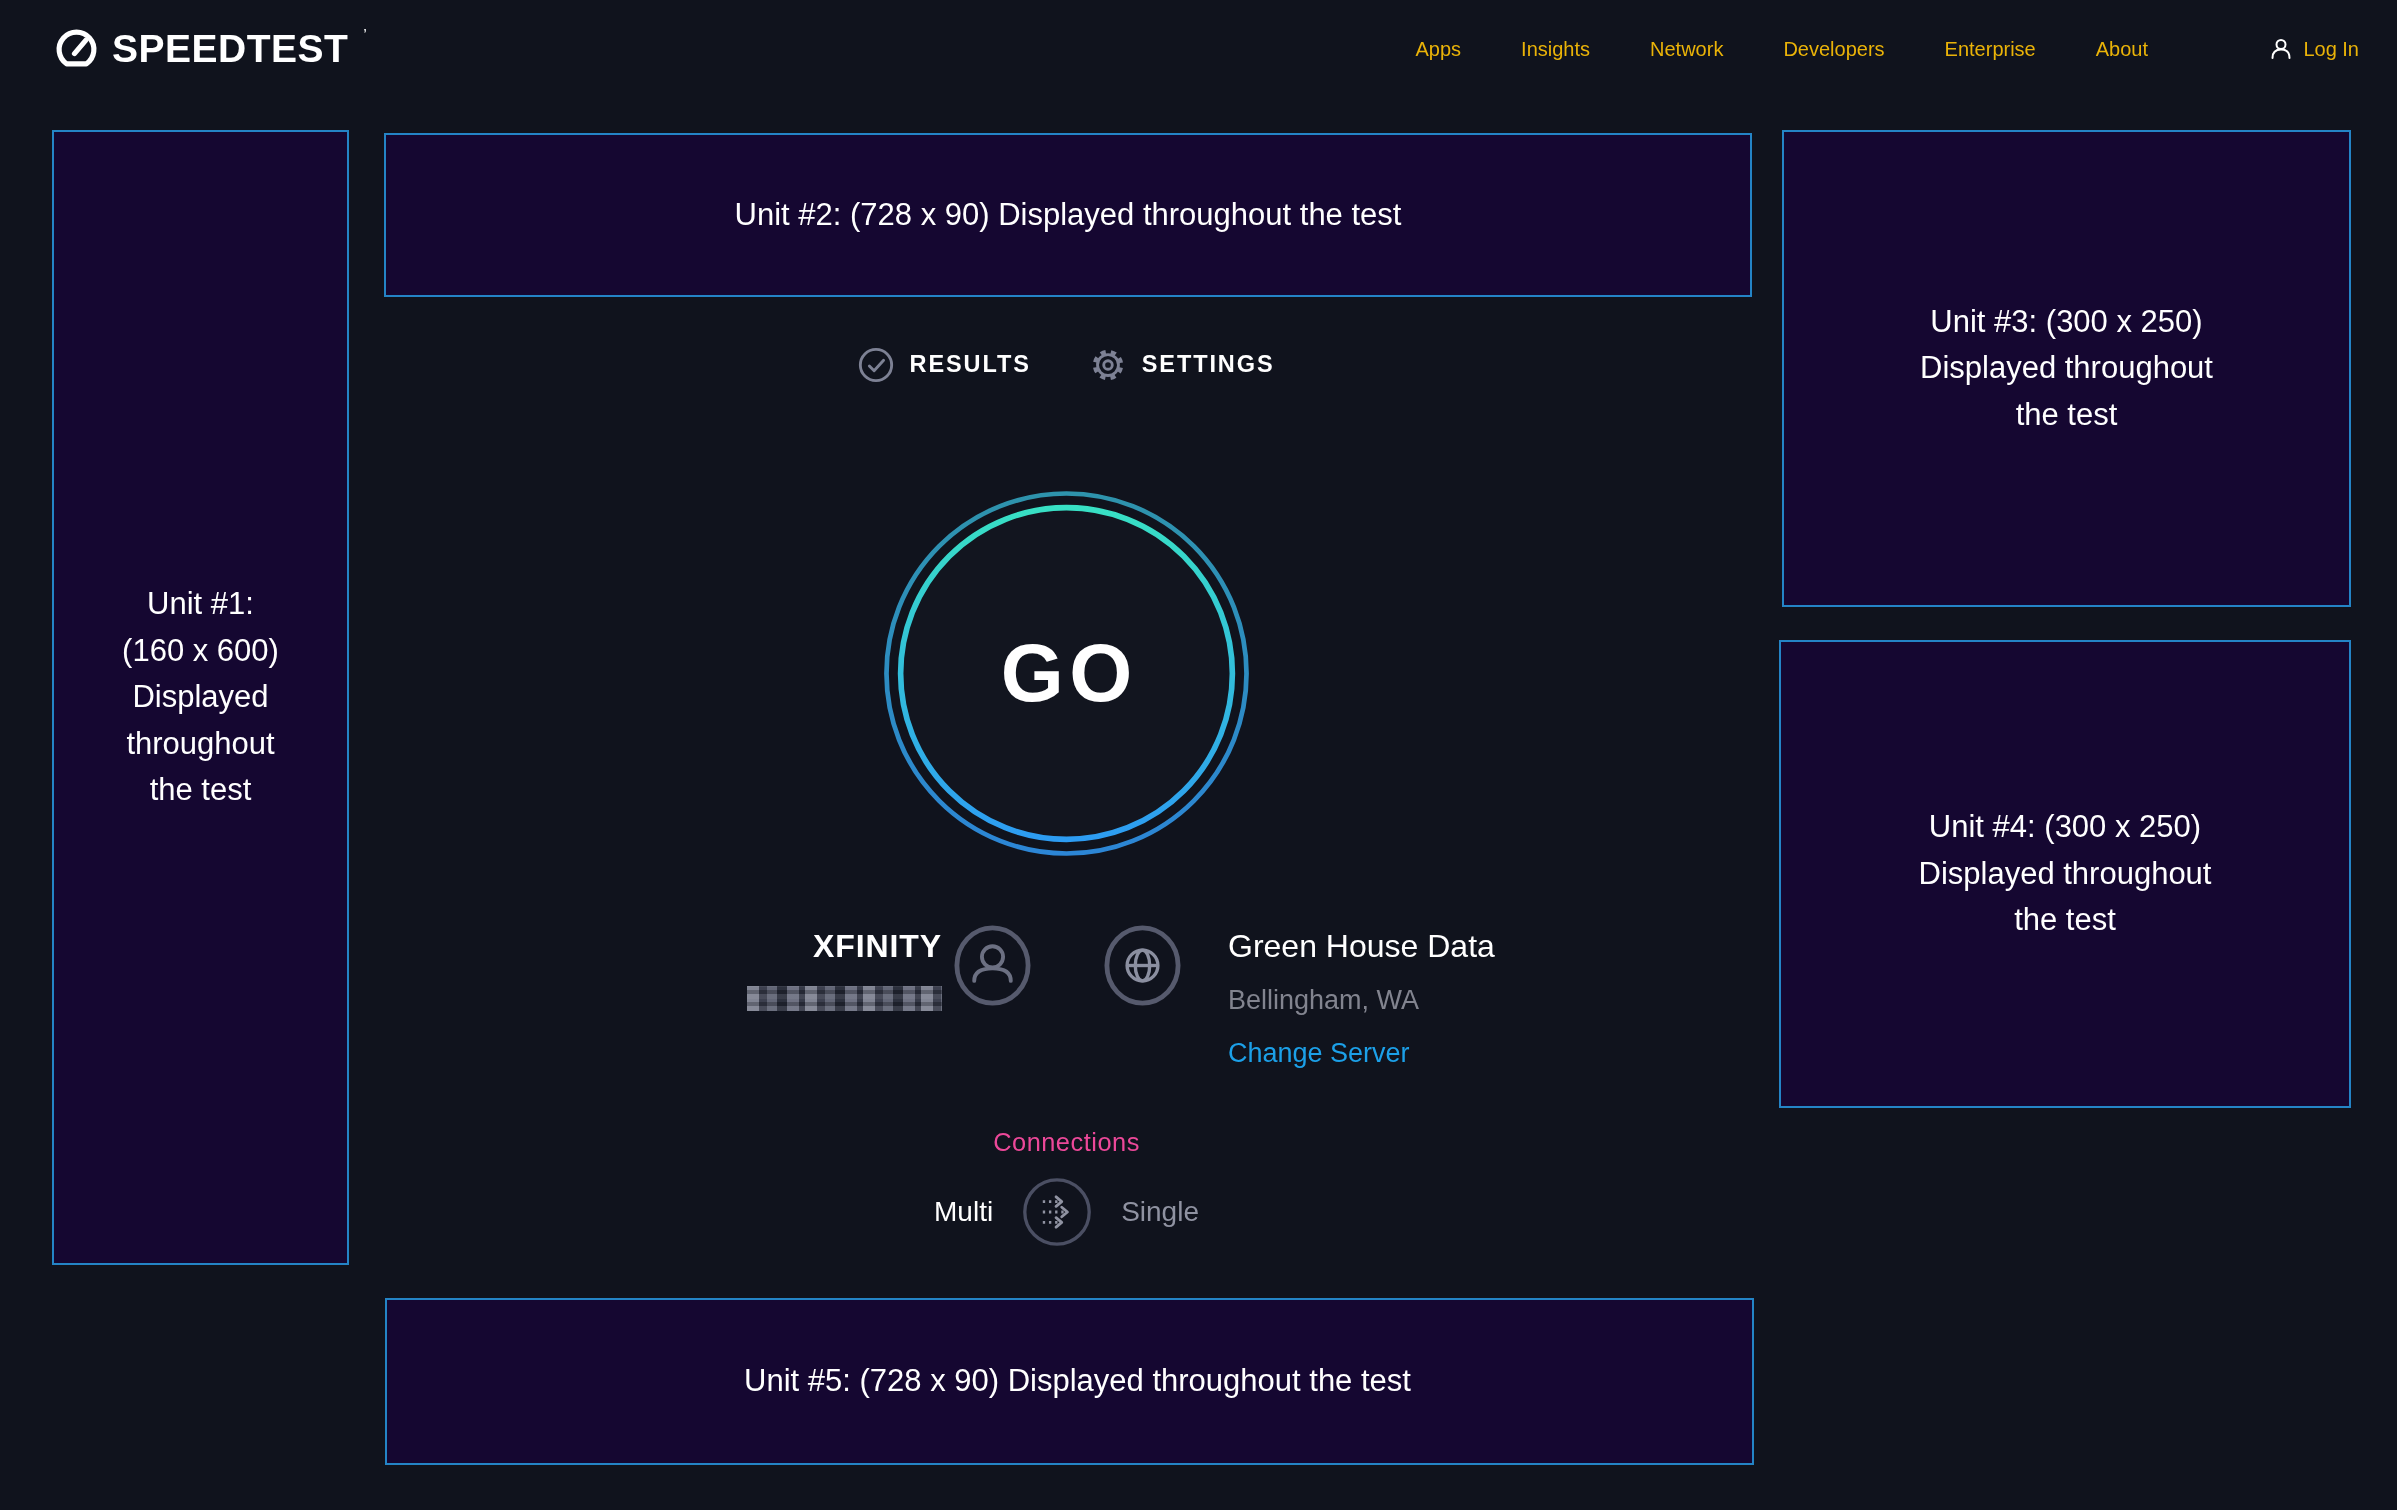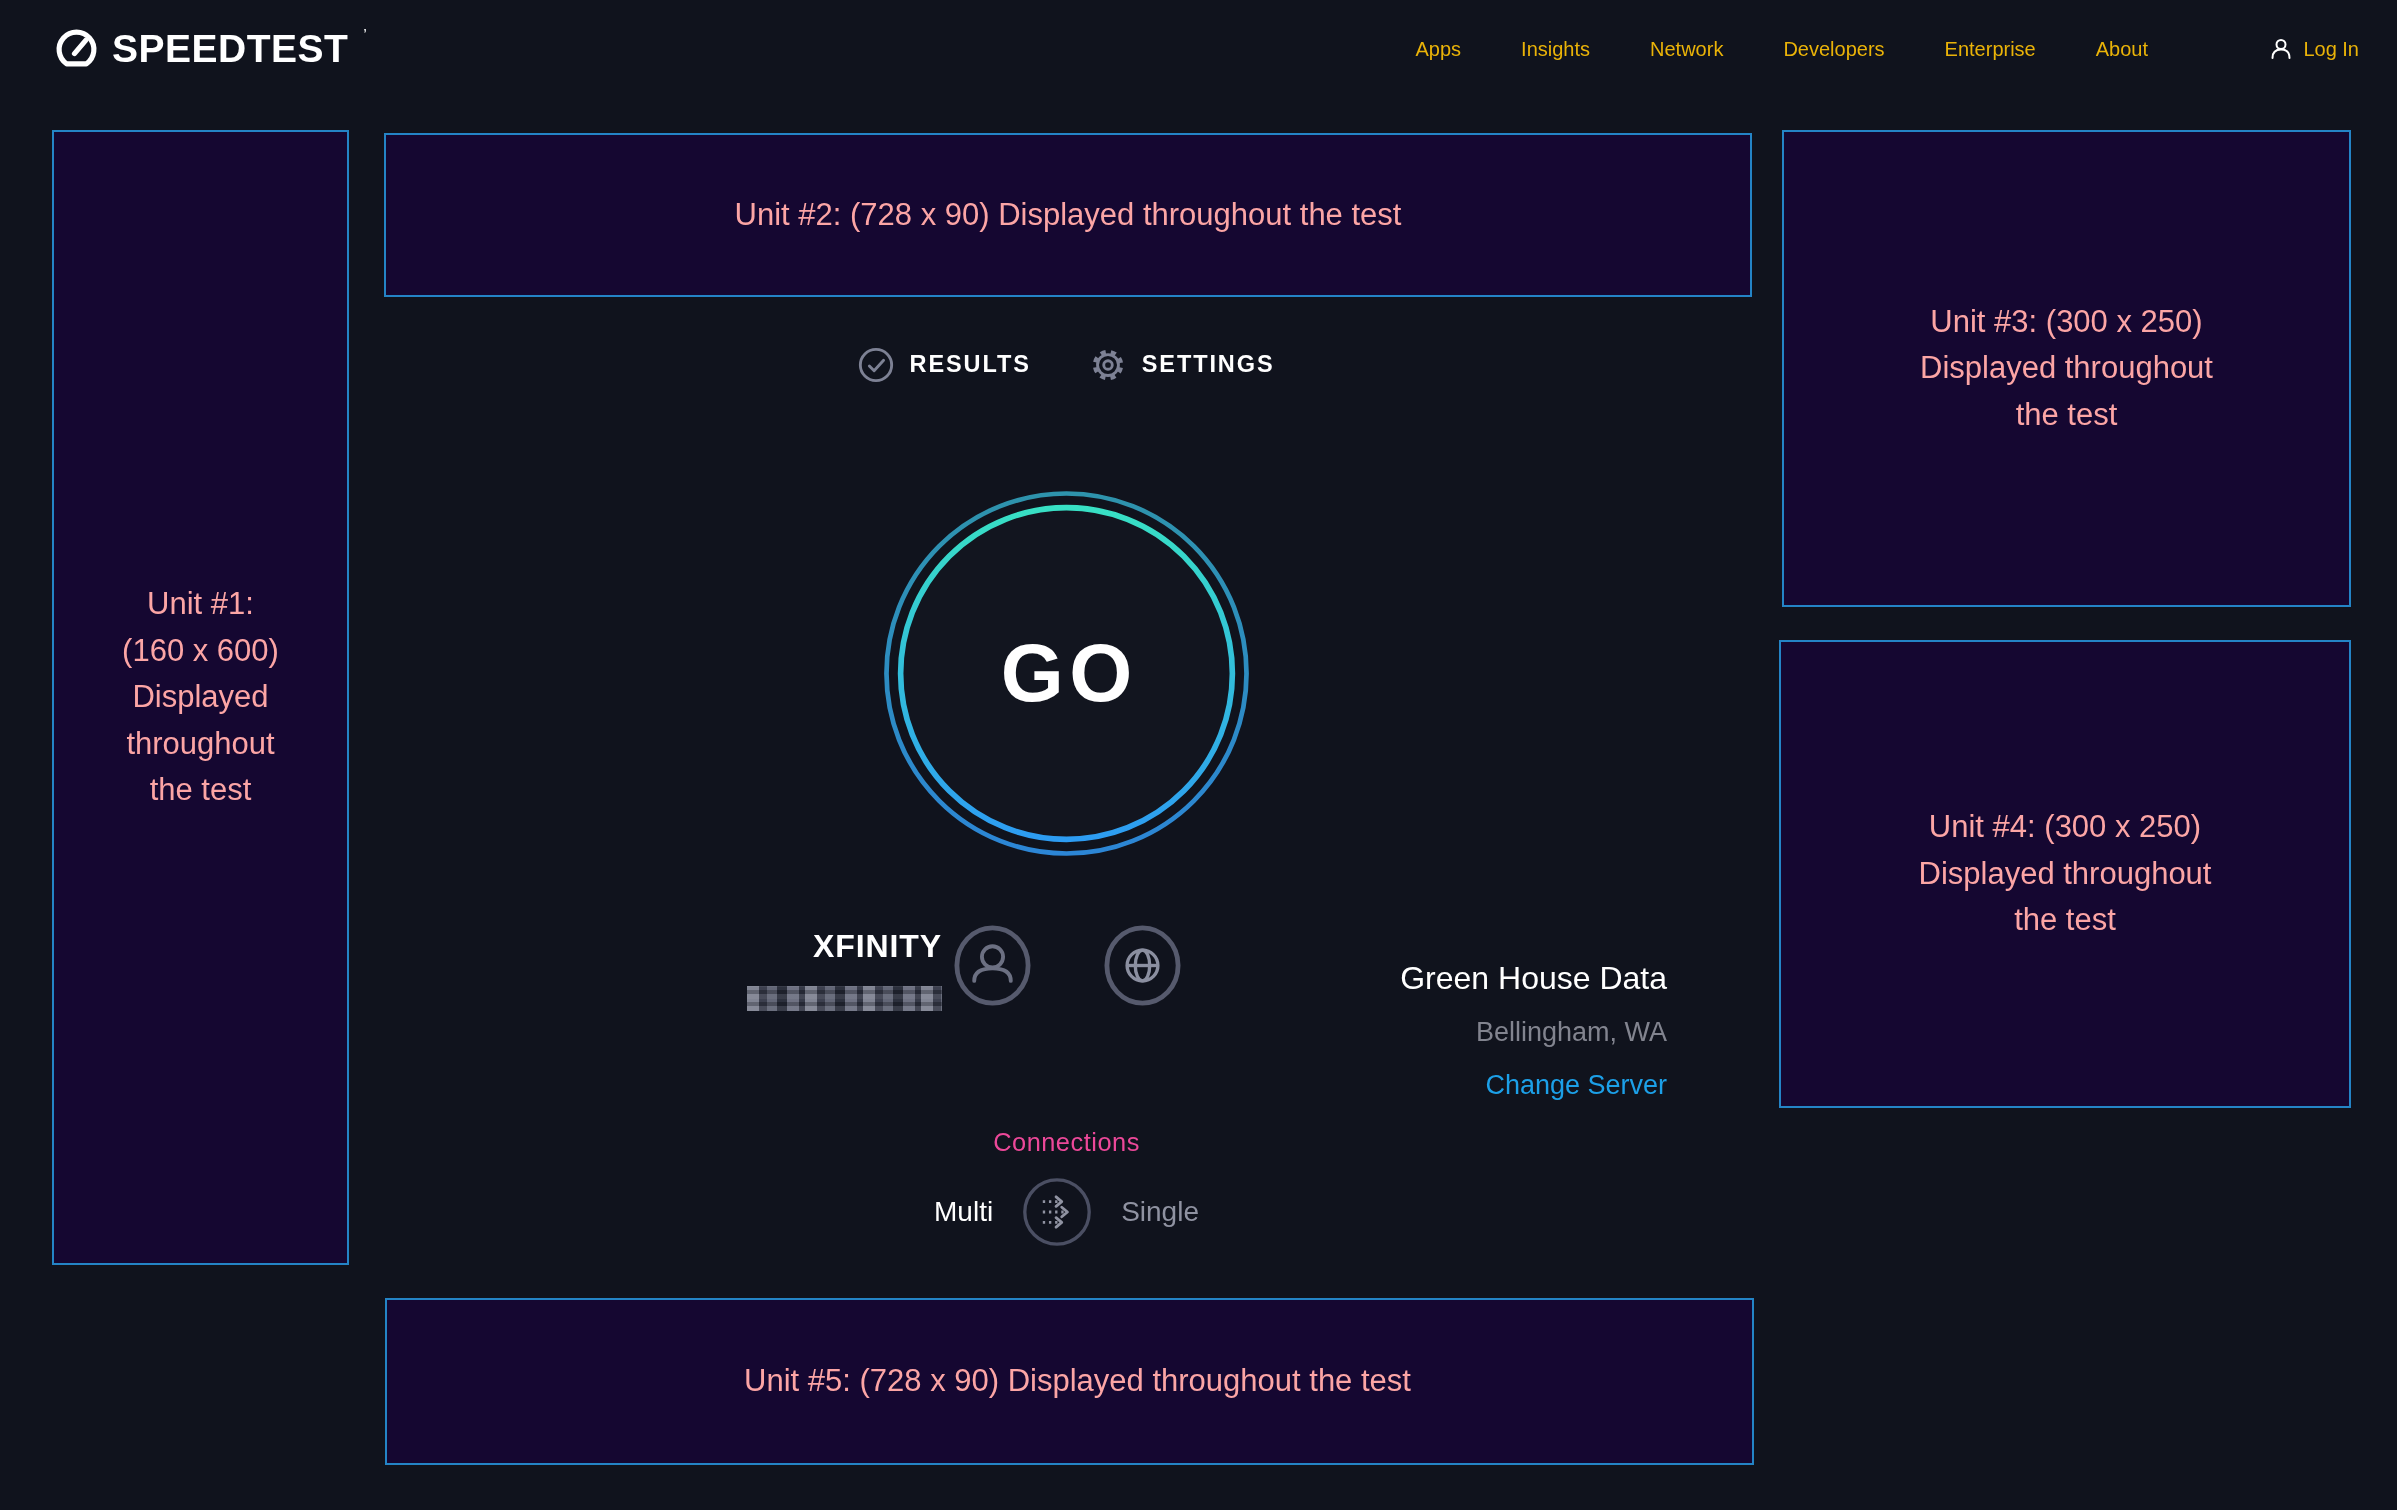--- a/index.html
+++ b/index.html
@@ -52,21 +52,21 @@
     background: #150731;
     border: 2.8px solid #2484c6;
     box-sizing: border-box;
     display: flex;
     flex-direction: column;
     align-items: center;
     justify-content: center;
     text-align: center;
     font-size: 31px;
     line-height: 1.5;
-    color: #fca5a5;
+    color: #ffffff;
     cursor: pointer;
   }
   #ad1 { left: 52px;   top: 130px;  width: 297px;  height: 1135px; }
   #ad2 { left: 384px;  top: 133px;  width: 1368px; height: 164px; }
   #ad3 { left: 1782px; top: 130px;  width: 569px;  height: 477px; }
   #ad4 { left: 1779px; top: 640px;  width: 572px;  height: 468px; }
   #ad5 { left: 385px;  top: 1298px; width: 1369px; height: 167px; padding-left: 16px; }
 
   
   .tabs {
@@ -133,24 +133,23 @@
       repeating-linear-gradient(0deg, rgba(255,255,255,0.10) 0 4.7px, rgba(0,0,0,0.22) 4.7px 8.5px, rgba(255,255,255,0.04) 8.5px 12.2px),
       repeating-linear-gradient(90deg, #8c90a0 0 12.2px, #3c4050 12.2px 20px, #686c7e 20px 30px, #282c3a 30px 40px, #767a8c 40px 52px, #343848 52px 58px);
     opacity: 0.88;
   }
   .icon-circle { position: absolute; }
   #isp-icon   { left: 954px; top: 925px; }
   #server-icon{ left: 1104px; top: 925px; }
 
   .server-block {
     position: absolute;
-    left: 1272px; top: 928px;
+    left: 1228px; top: 928px;
     width: 395px;
-    text-align: right;
-    margin-top: 32px;
+    text-align: left;
   }
   .server-name { font-size: 32px; font-weight: 500; color: #ffffff; }
   .server-location { margin-top: 20px; font-size: 27px; color: #82848f; }
   .server-change { margin-top: 21.7px; font-size: 27px; color: #1ca0e8; cursor: pointer; display: inline-block; }
 
   
   .connections {
     position: absolute;
     left: 831px; top: 1128px;
     width: 471px;

